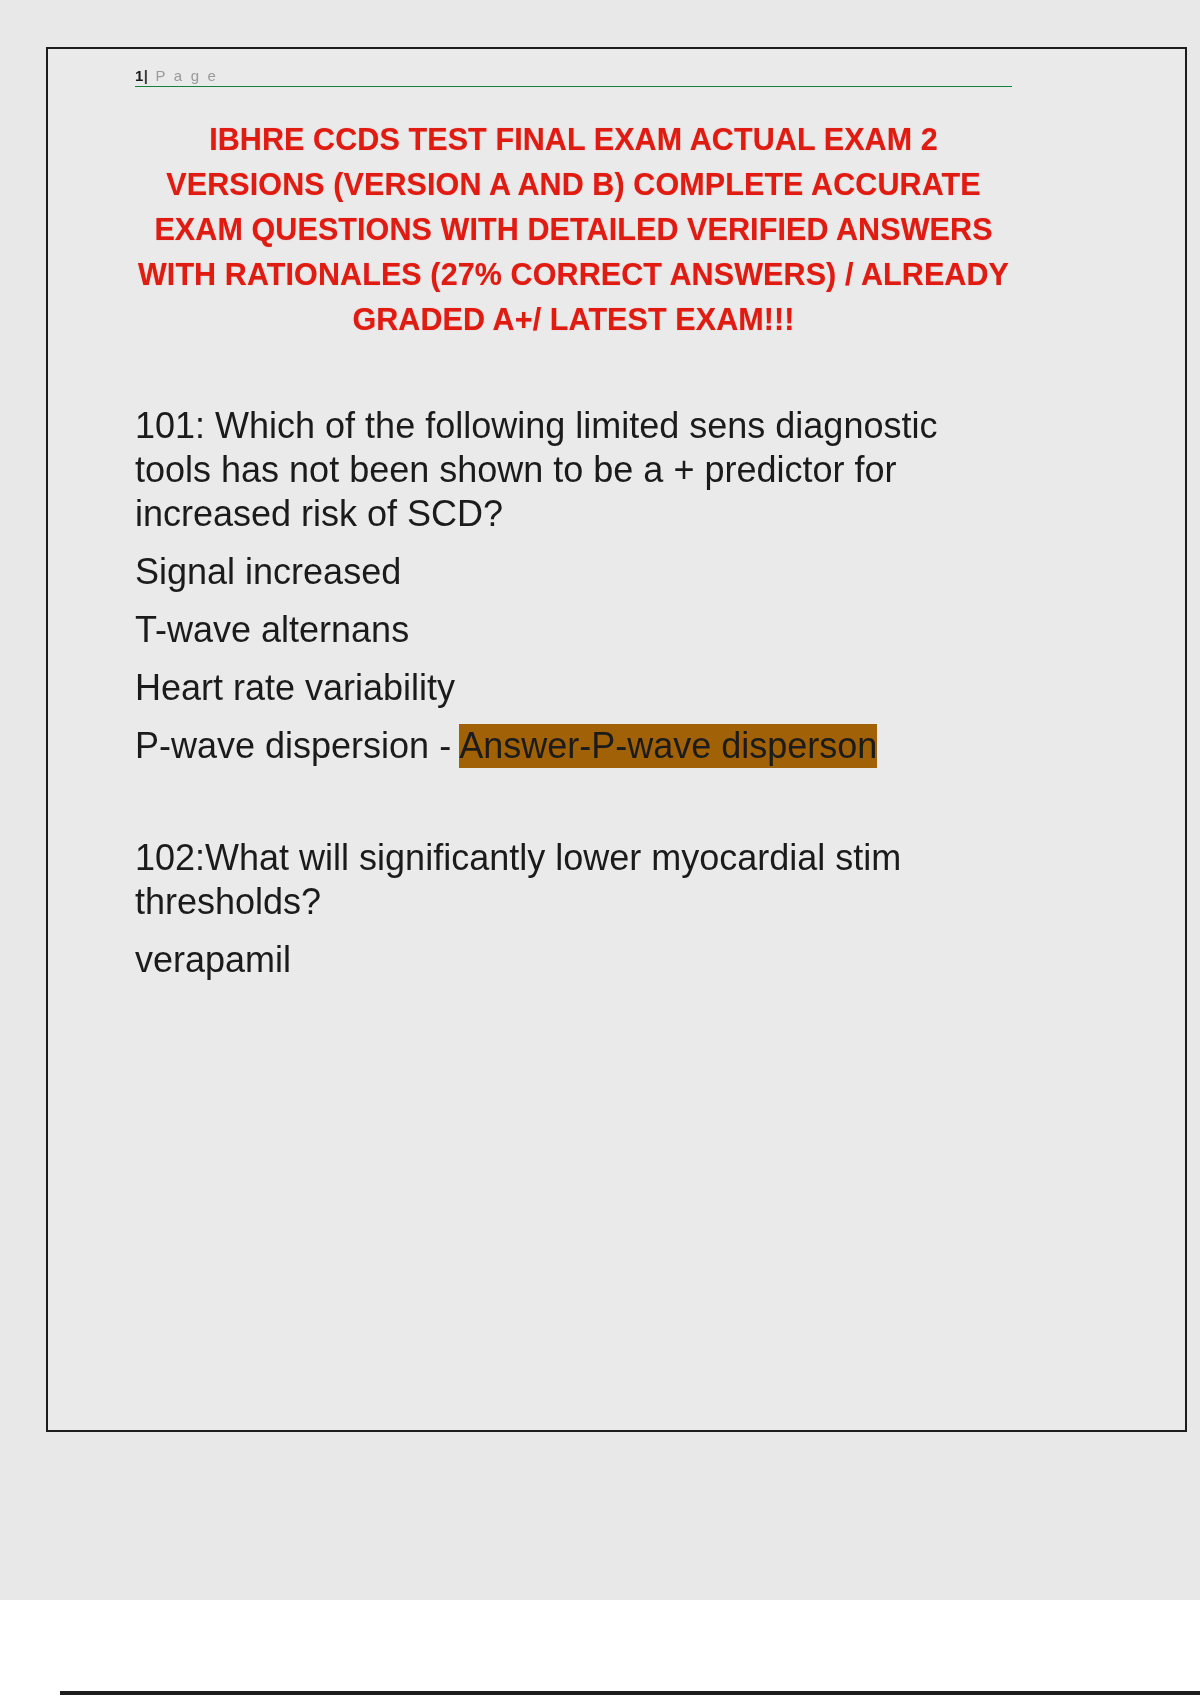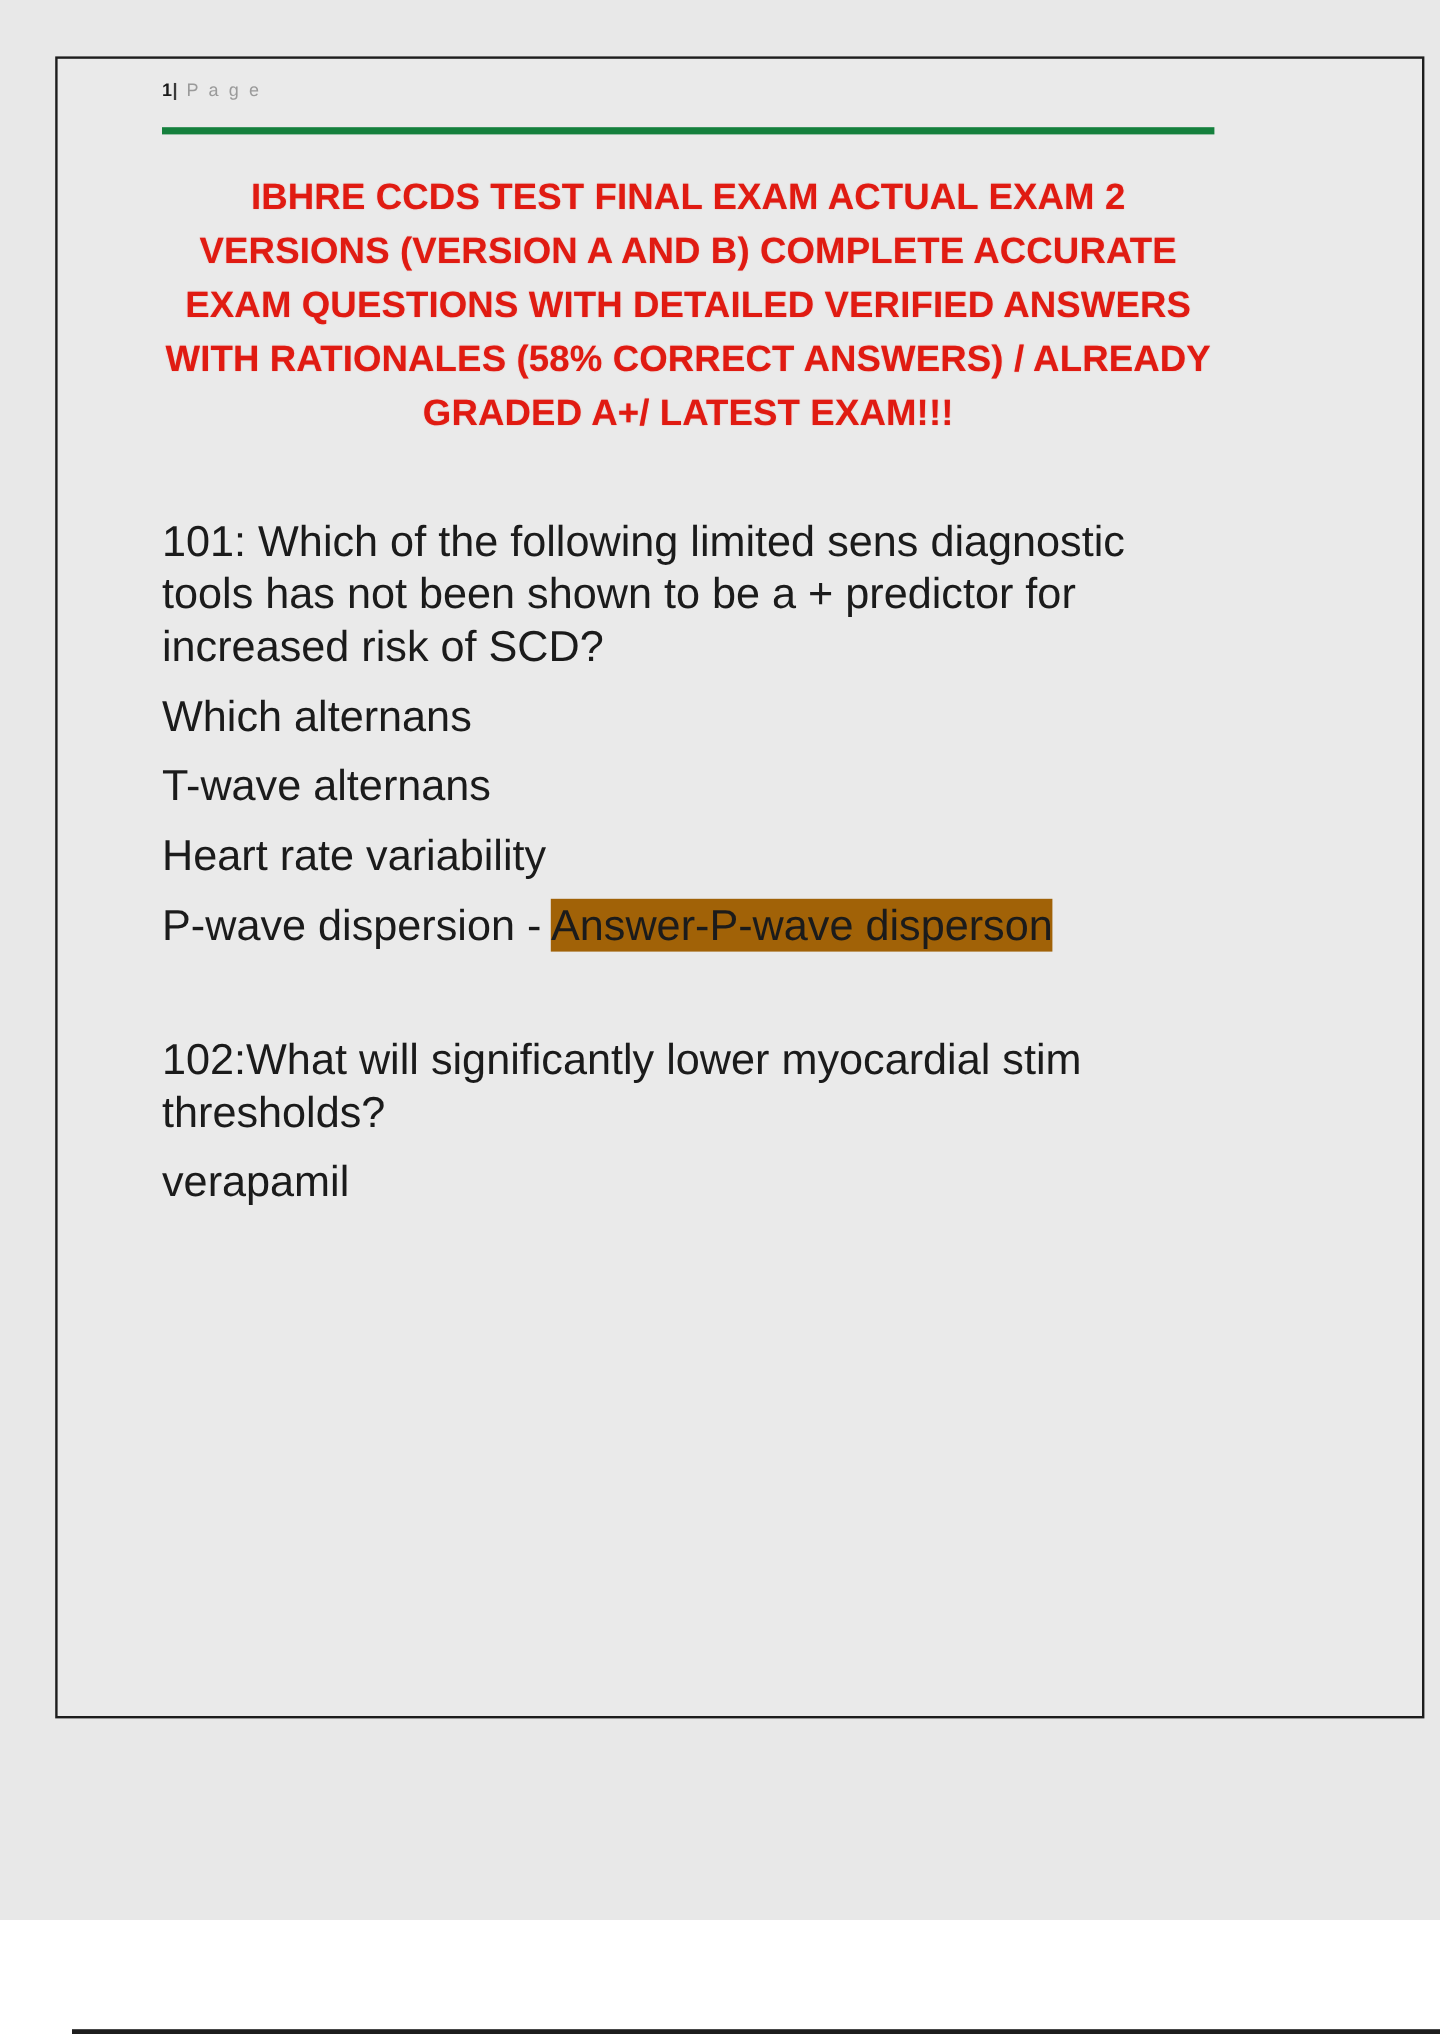--- a/index.html
+++ b/index.html
@@ -42,22 +42,22 @@
     left: 87px;
     top: 18px;
     width: 877px;
   }
 
   
   .page-header {
     font-size: 15px;
     color: #9a9a9a;
     letter-spacing: 2.2px;
-    padding-bottom: 22px;
-    border-bottom: 6px solid #15803d;
+    padding-bottom: 2px;
+    border-bottom: 1px solid #15803d;
     white-space: nowrap;
   }
   .page-header .pg-num {
     color: #1a1a1a;
     font-weight: bold;
     letter-spacing: 0.5px;
   }
   .page-header .pg-sep {
     color: #3a3a3a;
     font-weight: bold;
@@ -117,26 +117,26 @@
 
 <div class="canvas-band"></div>
 
 <div class="page-sheet">
   <div class="page-inner">
 
     <div class="page-header">
       <span class="pg-num">1</span><span class="pg-sep">|</span> <span class="pg-label">P a g e</span>
     </div>
 
-    <div class="doc-title">IBHRE CCDS TEST FINAL EXAM ACTUAL EXAM 2 VERSIONS (VERSION A AND B) COMPLETE ACCURATE EXAM QUESTIONS WITH DETAILED VERIFIED ANSWERS WITH RATIONALES (58% CORRECT ANSWERS) / ALREADY GRADED A+/ LATEST EXAM!!!</div>
+    <div class="doc-title">IBHRE CCDS TEST FINAL EXAM ACTUAL EXAM 2 VERSIONS (VERSION A AND B) COMPLETE ACCURATE EXAM QUESTIONS WITH DETAILED VERIFIED ANSWERS WITH RATIONALES (27% CORRECT ANSWERS) / ALREADY GRADED A+/ LATEST EXAM!!!</div>
 
     <div class="body-block">
 
       <div class="q-stem">101: Which of the following limited sens diagnostic tools has not been shown to be a + predictor for increased risk of SCD?</div>
-      <div class="opt">Which alternans</div>
+      <div class="opt">Signal increased</div>
       <div class="opt">T-wave alternans</div>
       <div class="opt">Heart rate variability</div>
       <div class="opt"><span>P-wave dispersion - </span><mark class="hl">Answer-P-wave disperson</mark></div>
 
       <div class="q-gap"></div>
 
       <div class="q-stem">102:What will significantly lower myocardial stim thresholds?</div>
       <div class="opt">verapamil</div>
 
     </div>

